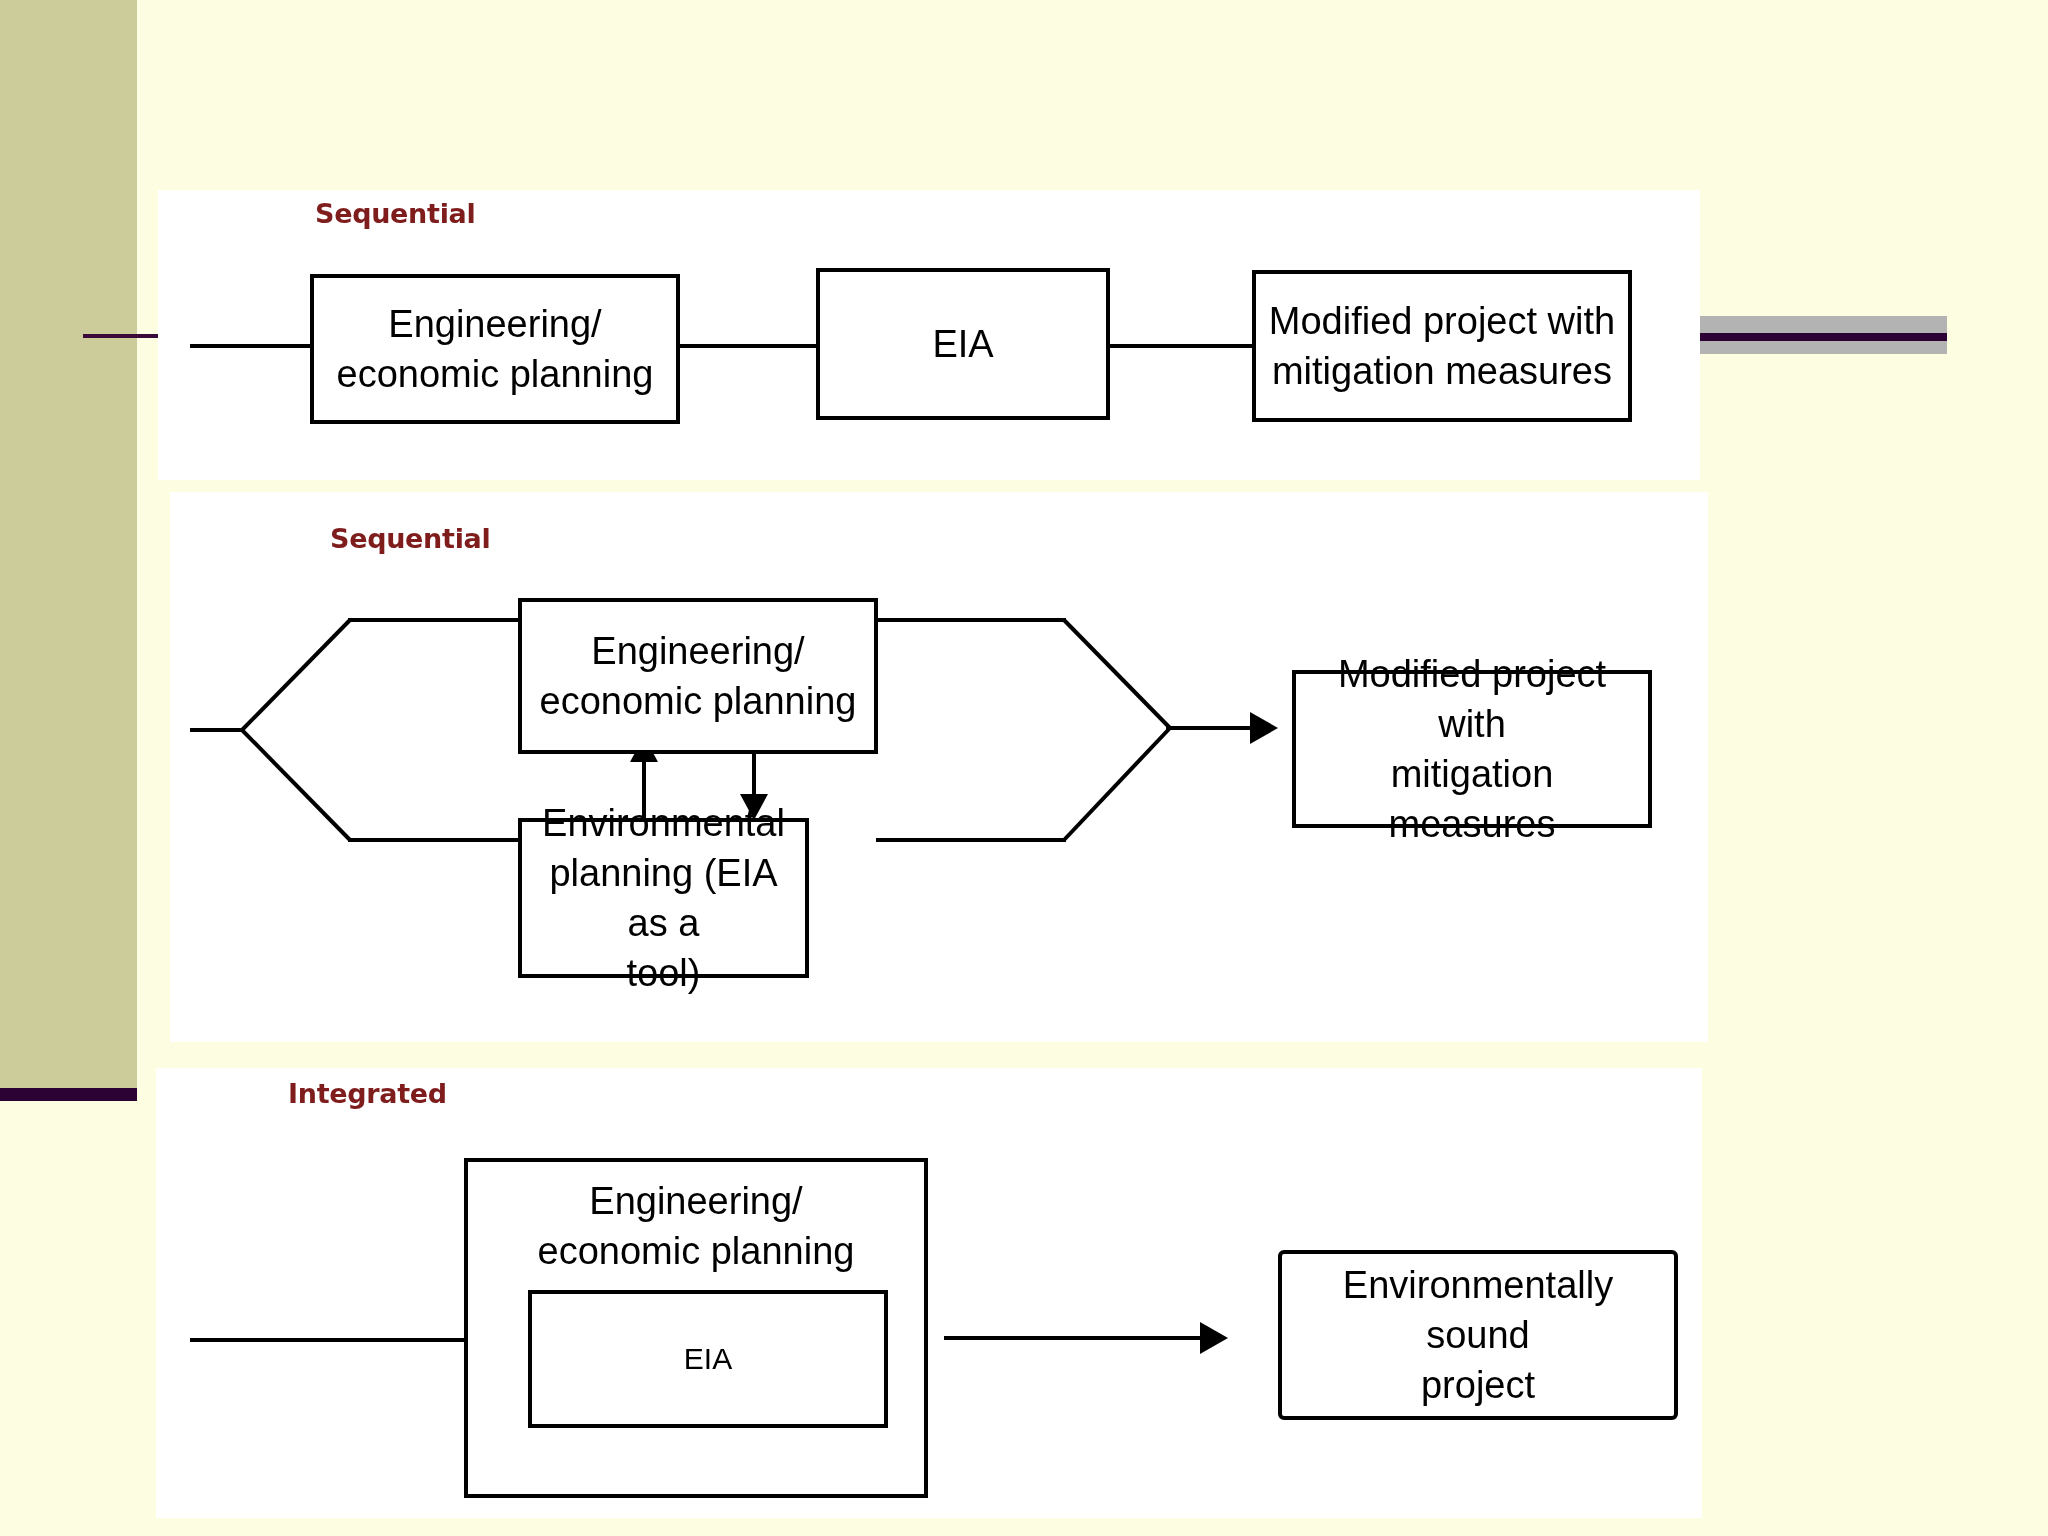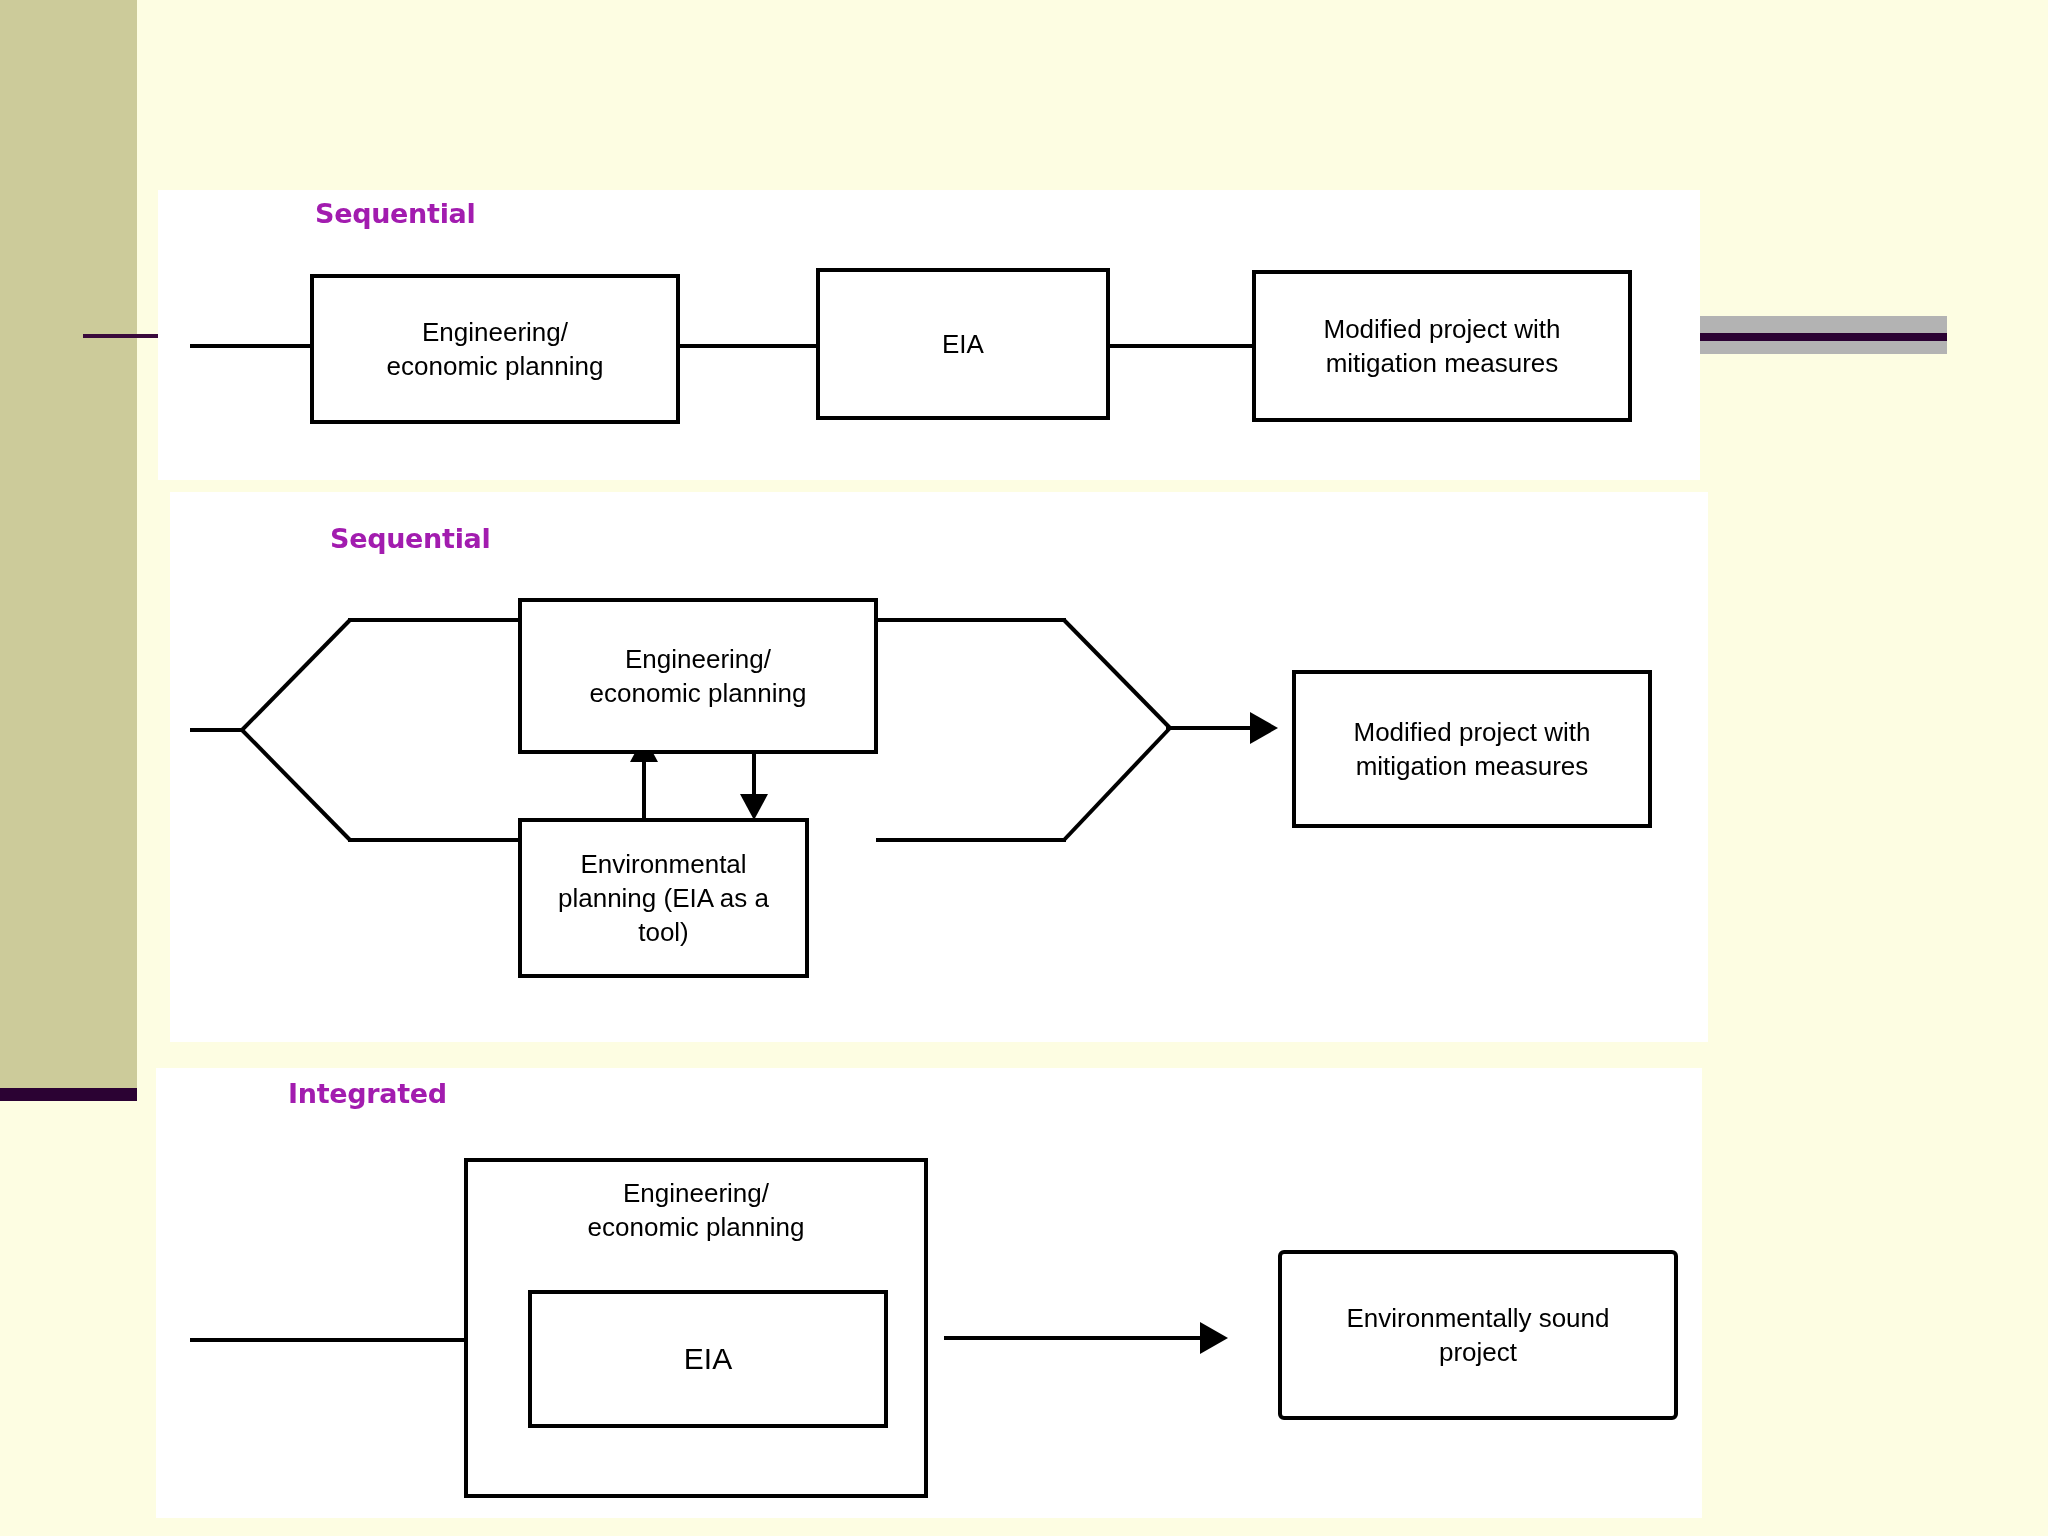--- a/index.html
+++ b/index.html
@@ -63,40 +63,40 @@
   #panel-sequential { left: 158px; top: 190px;  width: 1542px; height: 290px; }
   #panel-concurrent { left: 170px; top: 492px;  width: 1538px; height: 550px; }
   #panel-integrated { left: 156px; top: 1068px; width: 1546px; height: 450px; }
 
   
   .section-title {
     position: absolute;
     font-family: "DejaVu Sans", sans-serif;
     font-weight: bold;
     font-size: 27px;
-    color: #a21caf;
+    color: #7f1d1d;
     letter-spacing: -0.3px;
     white-space: nowrap;
   }
   #title-sequential { left: 315px; top: 198px; }
   #title-concurrent { left: 330px; top: 523px; }
   #title-integrated { left: 288px; top: 1078px; }
 
   
   .dbox {
     position: absolute;
     border: 4px solid #000;
     background: #fff;
     box-sizing: border-box;
     display: flex;
     align-items: center;
     justify-content: center;
     text-align: center;
     font-family: "Liberation Sans", sans-serif;
-    font-size: 26px;
+    font-size: 38px;
     line-height: 1.32;
     color: #000;
     padding: 0 8px;
   }
 
   
   #box-seq-eng   { left: 310px;  top: 274px; width: 370px; height: 150px; }
   #box-seq-eia   { left: 816px;  top: 268px; width: 294px; height: 152px; }
   #box-seq-mod   { left: 1252px; top: 270px; width: 380px; height: 152px; }
 

